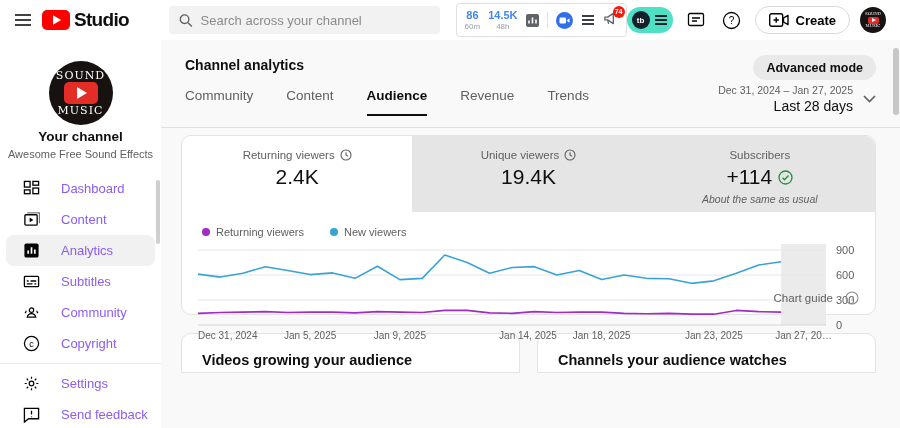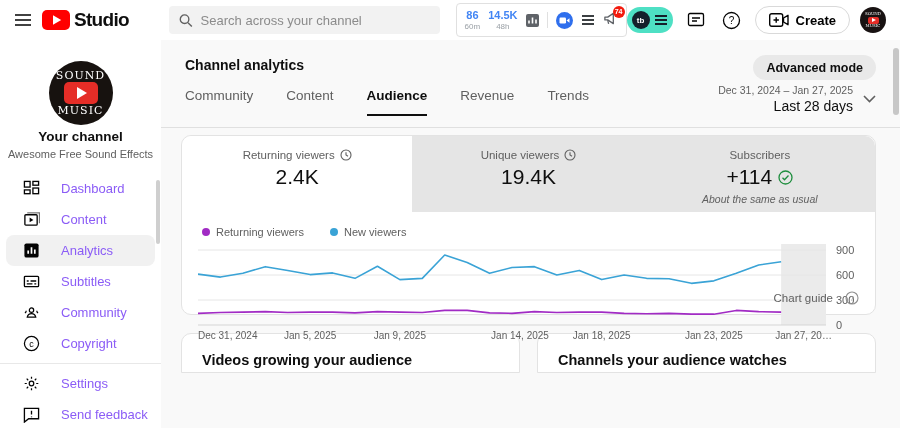--- a/index.html
+++ b/index.html
@@ -388,21 +388,21 @@
       <div class="ylabels" id="ylabels">
           <span style="top: 0px;">900</span>
           <span style="top: 25px;">600</span>
           <span style="top: 50px;">300</span>
           <span style="top: 75px;">0</span>
         </div>
       <div class="xlabels" id="xlabels">
           <span style="left: 0px;">Dec 31, 2024</span>
           <span style="left: 112.143px; transform: translateX(-50%);">Jan 5, 2025</span>
           <span style="left: 201.857px; transform: translateX(-50%);">Jan 9, 2025</span>
-          <span style="left: 322px; transform: translateX(-50%);">Jan 14, 2025</span>
+          <span style="left: 330px; transform: translateX(-50%);">Jan 14, 2025</span>
           <span style="left: 403.714px; transform: translateX(-50%);">Jan 18, 2025</span>
           <span style="left: 515.857px; transform: translateX(-50%);">Jan 23, 2025</span>
           <span style="left: 605.571px; transform: translateX(-50%);">Jan 27, 20…</span>
         </div>
     </div>
 
     <div class="chart-guide">
       <span>Chart guide</span>
       <svg width="14" height="14" viewBox="0 0 14 14">
         <circle cx="7" cy="7" r="6" fill="none" stroke="#909090" stroke-width="1.1"></circle>

